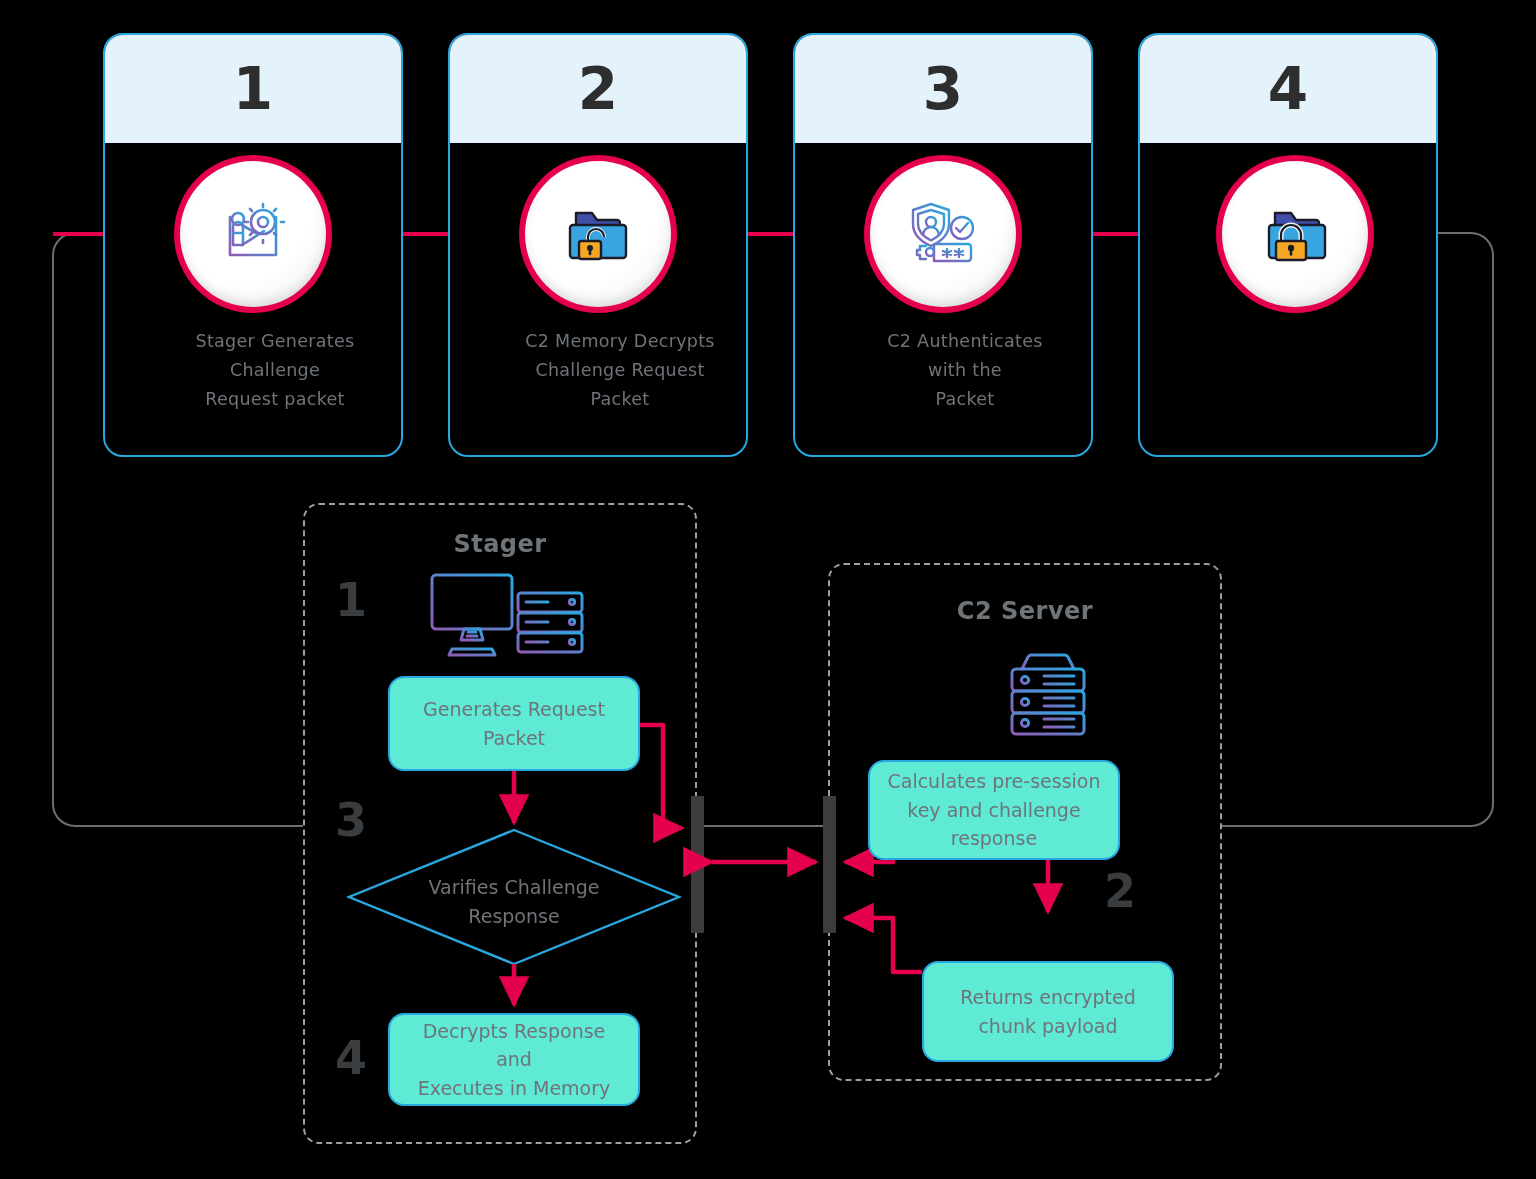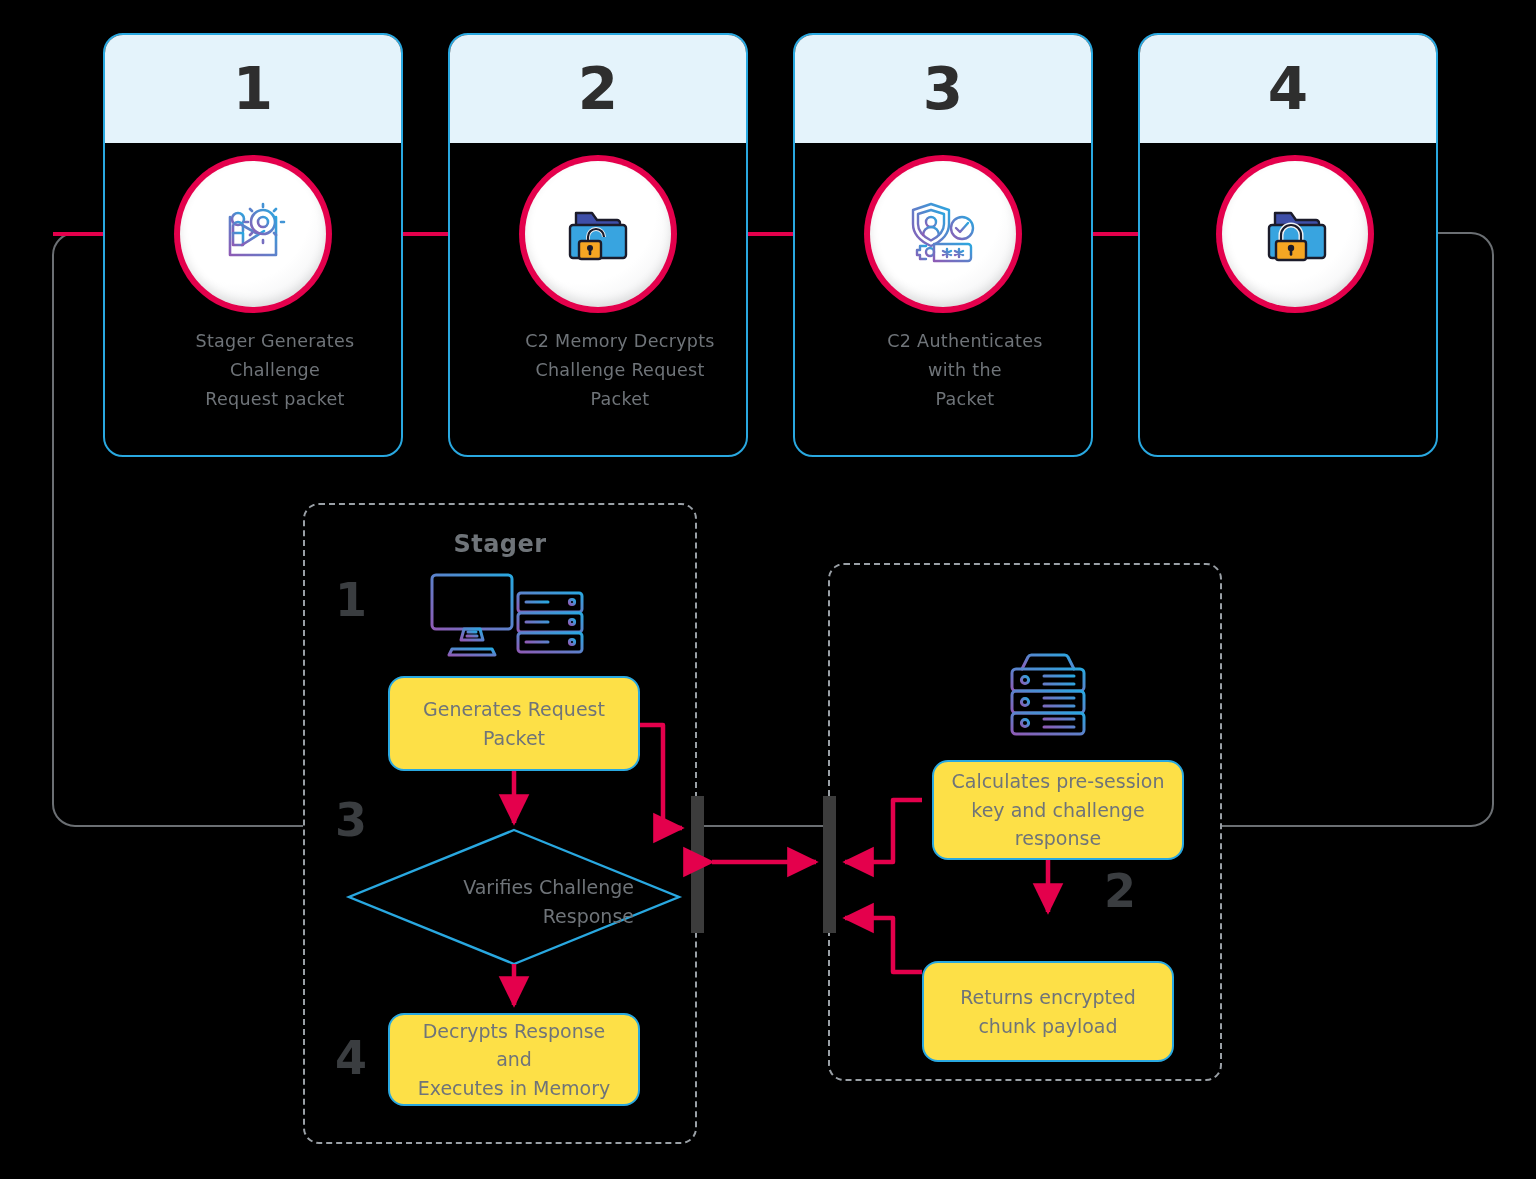--- a/index.html
+++ b/index.html
@@ -30,21 +30,21 @@
        box-shadow:inset 0 -5px 10px rgba(0,0,0,.10);}
   .medal-inner svg{display:block;}
 
   
   .panel{position:absolute;border:2px dashed #9aa0a6;border-radius:16px;
          box-sizing:border-box;background:#000;}
   .panel-title{position:absolute;left:0;right:0;text-align:center;color:#6f7479;
                font-size:24px;font-weight:700;letter-spacing:.5px;}
 
   
-  .pbox{position:absolute;border:2px solid #29a8e0;border-radius:16px;background:#fde047;
+  .pbox{position:absolute;border:2px solid #29a8e0;border-radius:16px;background:#5eead4;
         display:flex;align-items:center;justify-content:center;text-align:center;
         color:#6f7479;font-size:19px;line-height:1.5;box-sizing:border-box;
         padding:6px 12px;white-space:pre-line;z-index:4;}
 
   
   .stepnum{position:absolute;color:#3a3d40;font-size:46px;font-weight:700;line-height:1;
            font-family:"DejaVu Sans","Liberation Sans",sans-serif;}
 
   
   .diamond-txt{position:absolute;color:#6f7479;font-size:19px;line-height:1.5;
@@ -218,28 +218,29 @@
 
   <div class="stepnum" style="left:335px;top:577px;">1</div>
   <div class="pbox" style="left:388px;top:676px;width:252px;height:95px;">Generates Request
 Packet</div>
 
   <div class="stepnum" style="left:335px;top:797px;">3</div>
 
   <svg class="layer">
     <polygon points="514,830 679,897 514,964 349,897" fill="#000" stroke="#29a8e0" stroke-width="2.4"></polygon>
   </svg>
-  <div class="diamond-txt" style="left:394px;top:873px;width:240px;text-align:right;">Varifies Challenge
+  <div class="diamond-txt" style="left:394px;top:873px;width:240px;">Varifies Challenge
 Response</div>
 
   <div class="stepnum" style="left:335px;top:1035px;">4</div>
   <div class="pbox" style="left:388px;top:1013px;width:252px;height:93px;">Decrypts Response and
 Executes in Memory</div>
 
   <div class="panel" style="left:828px;top:563px;width:394px;height:518px;"></div>
+  <div class="panel-title" style="left:828px;top:597px;width:394px;">C2 Server</div>
 
   <div class="devicon" style="left:1000px;top:641px;">
     <svg width="96" height="96" viewBox="0 0 96 96">
       <defs>
           <linearGradient id="gs" x1="0" y1="1" x2="1" y2="0">
         <stop offset="0" stop-color="#8e5bb5"></stop>
             <stop offset="1" stop-color="#29a8e0"></stop>
       </linearGradient>
         </defs>
       <g fill="none" stroke="url(#gs)" stroke-width="3" stroke-linejoin="round" stroke-linecap="round">
@@ -249,21 +250,21 @@
         <path d="M16 50 h64 a4 4 0 0 1 4 4 v14 a4 4 0 0 1 -4 4 h-64 a4 4 0 0 1 -4 -4 v-14 a4 4 0 0 1 4 -4 z"></path>
         <path d="M16 72 h64 a4 4 0 0 1 4 4 v13 a4 4 0 0 1 -4 4 h-64 a4 4 0 0 1 -4 -4 v-13 a4 4 0 0 1 4 -4 z"></path>
         <circle cx="25" cy="39" r="3.6"></circle>
           <circle cx="25" cy="61" r="3.6"></circle>
           <circle cx="25" cy="82" r="3.6"></circle>
         <path d="M44 35 h30 M44 43 h30 M44 57 h30 M44 65 h30 M44 78 h30 M44 86 h30"></path>
       </g>
     </svg>
   </div>
 
-  <div class="pbox" style="left:932px;top:760px;width:252px;height:100px;">Calculates pre-session
+  <div class="pbox" style="left:868px;top:760px;width:252px;height:100px;">Calculates pre-session
 key and challenge
 response</div>
 
   <div class="stepnum" style="left:1104px;top:868px;">2</div>
   <div class="pbox" style="left:922px;top:921px;width:252px;height:101px;margin-top:40px;">Returns encrypted
 chunk payload</div>
 
   <svg class="layer">
     <defs>
       <marker id="ah" markerWidth="8" markerHeight="8" refX="6.4" refY="4" orient="auto" markerUnits="strokeWidth">

